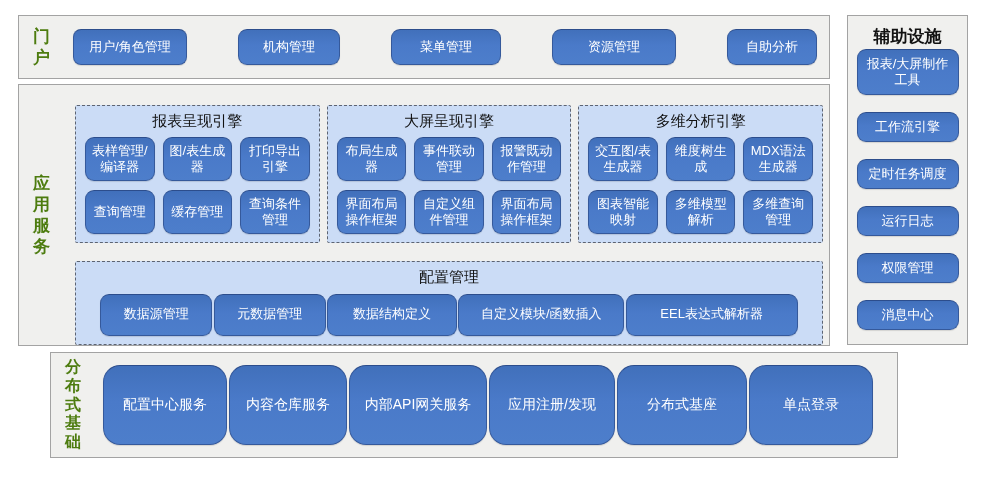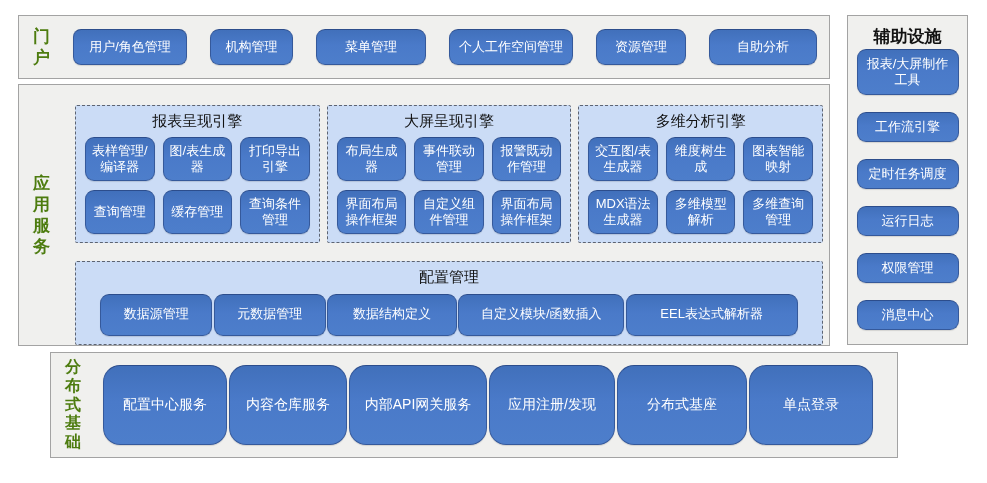--- a/index.html
+++ b/index.html
@@ -30,21 +30,21 @@
     border-radius:9px;color:#ffffff;
     display:flex;align-items:center;justify-content:center;text-align:center;
     font-size:13px;line-height:1.25;box-sizing:border-box;padding:2px 5px;
     box-shadow:0 1px 1px rgba(0,0,0,0.12);
   }
 
   
   .portal-btns{flex:1;display:flex;align-items:center;justify-content:space-between;padding:0 12px 0 6px;}
   .portal-btns .btn{height:36px;}
   .portal-btns .btn:nth-child(1){width:114px;border-radius:8px;}
-  .portal-btns .btn:nth-child(2){width:83px;}
+  .portal-btns .btn:nth-child(2){width:102px;}
   .portal-btns .btn:nth-child(3){width:110px;}
   .portal-btns .btn:nth-child(4){width:124px;}
   .portal-btns .btn:nth-child(5){width:90px;}
   .portal-btns .btn:nth-child(6){width:108px;}
 
   
   .app-content{flex:1;display:flex;flex-direction:column;padding:20px 6px 0 8px;}
   .engine-row{display:flex;gap:7px;height:139px;}
   .panel{
     background:#cbdcf6;border:1.5px dashed #5d6472;border-radius:2px;
@@ -82,21 +82,20 @@
 <body>
 
 <div class="section" id="portal-section">
   <div class="vlabel-col">
     <div class="vlabel">门户</div>
   </div>
   <div class="portal-btns">
     <div class="btn">用户/角色管理</div>
     <div class="btn">机构管理</div>
     <div class="btn">菜单管理</div>
-    <div class="btn">个人工作空间管理</div>
     <div class="btn">资源管理</div>
     <div class="btn">自助分析</div>
   </div>
 </div>
 
 <div class="section" id="app-section">
   <div class="vlabel-col">
     <div class="vlabel">应用服务</div>
   </div>
   <div class="app-content">
@@ -124,22 +123,22 @@
           <div class="btn">自定义组件管理</div>
           <div class="btn">界面布局操作框架</div>
         </div>
       </div>
 
       <div class="panel">
         <div class="panel-title">多维分析引擎</div>
         <div class="panel-grid">
           <div class="btn">交互图/表生成器</div>
           <div class="btn">维度树生成</div>
+          <div class="btn">MDX语法生成器</div>
           <div class="btn">图表智能映射</div>
-          <div class="btn">MDX语法生成器</div>
           <div class="btn">多维模型解析</div>
           <div class="btn">多维查询管理</div>
         </div>
       </div>
 
     </div>
 
     <div class="panel" id="config-panel">
       <div class="panel-title">配置管理</div>
       <div class="config-btns">

